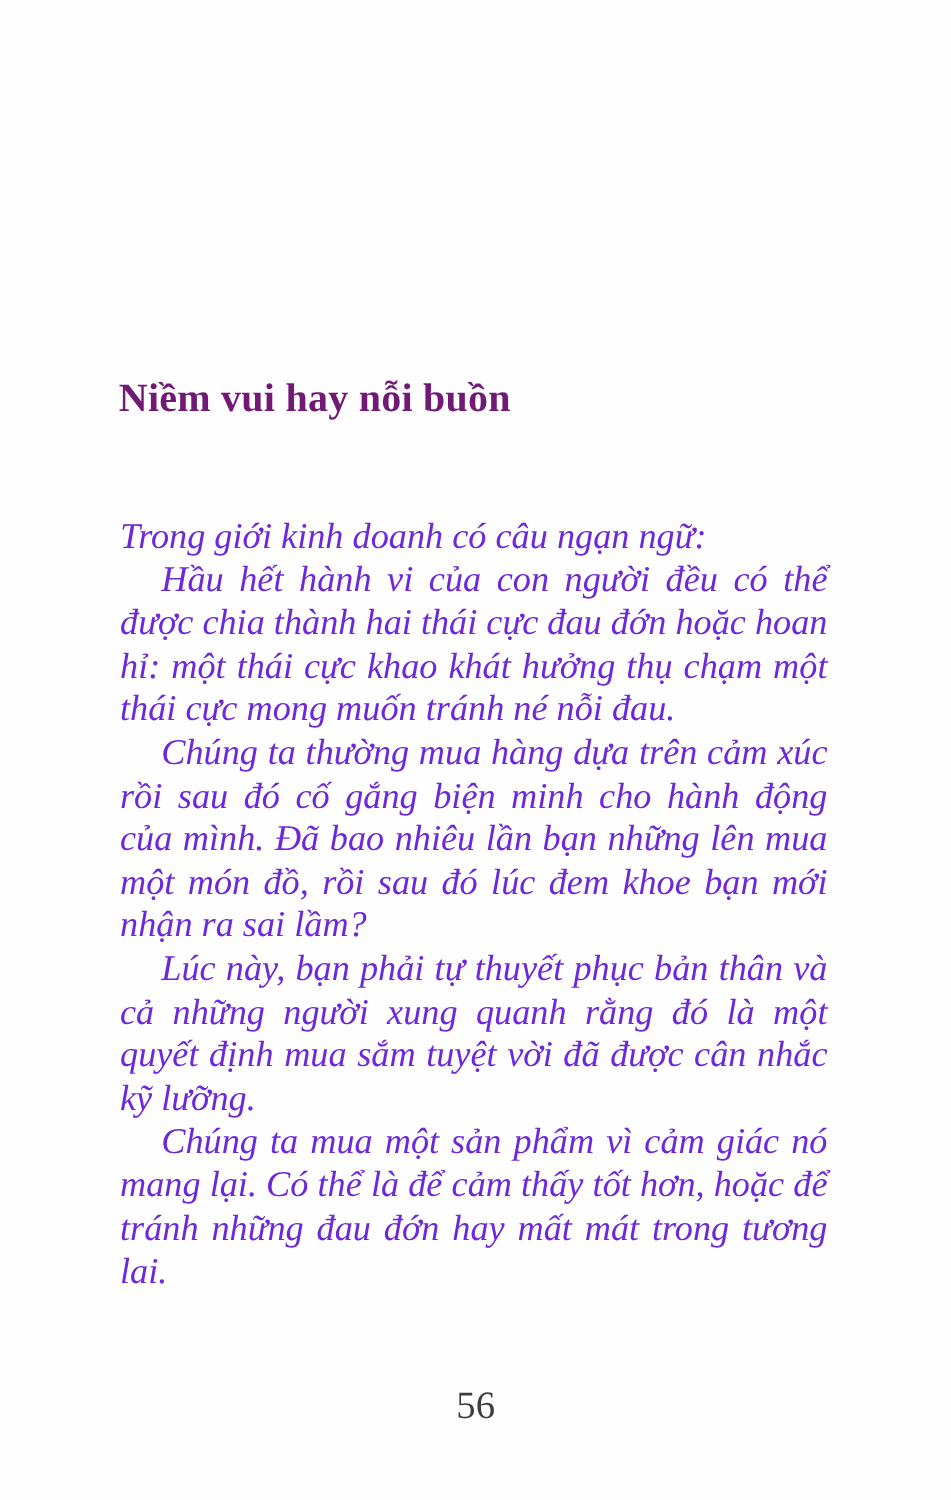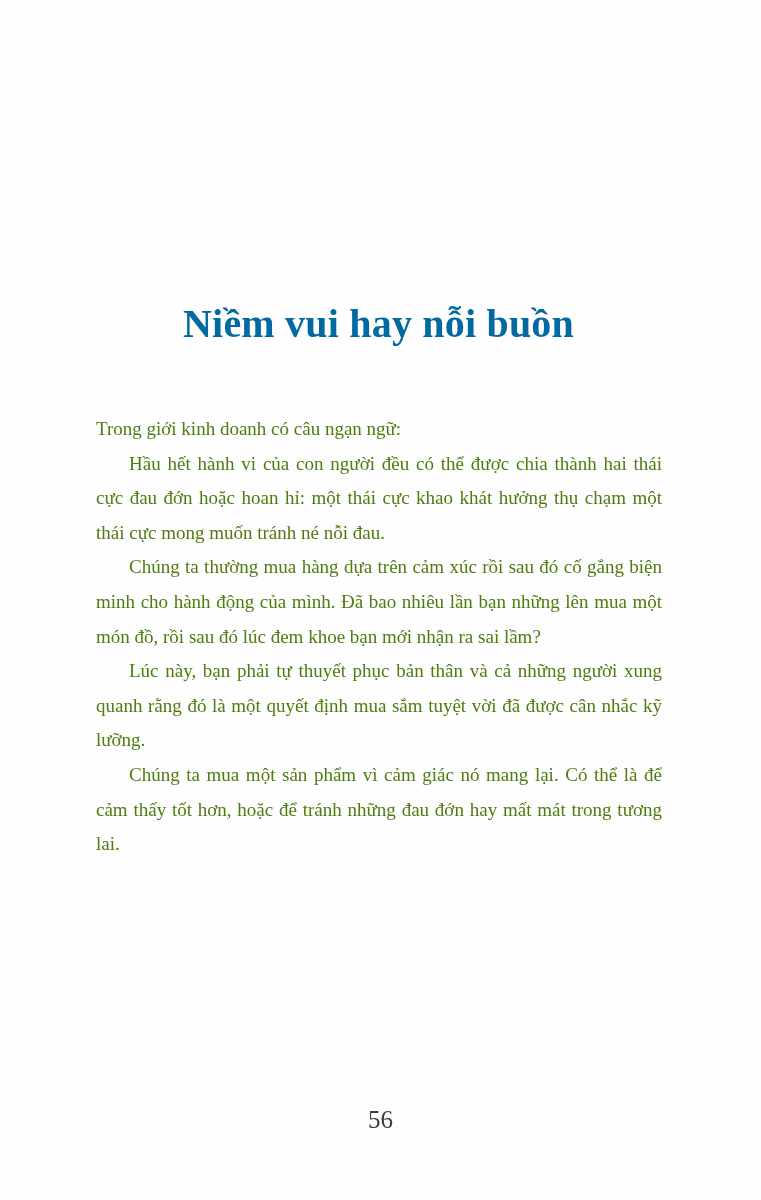--- a/index.html
+++ b/index.html
@@ -14,50 +14,51 @@
     background: #fefefe;
     font-family: "Liberation Serif", "DejaVu Serif", serif;
     overflow: hidden;
   }
   .chapter-title {
     position: absolute;
     top: 300px;
     left: 95px;
     width: 567px;
     margin: 0;
-    text-align: center;
-    font-size: 40px;
+    text-align: left;
+    font-size: 32px;
     font-weight: 700;
     letter-spacing: 0.2px;
-    color: #0369a1;
+    color: #701a75;
   }
   .body-text {
     position: absolute;
     top: 412px;
     left: 96px;
     width: 566px;
-    font-size: 19px;
+    font-size: 29px;
     line-height: 34.6px;
-    color: #4d7c0f;
+    color: #6d28d9;
     text-align: justify;
+    font-style: italic;
   }
   .body-text p {
     margin: 0;
     padding: 0;
   }
   .body-text p.indented {
     text-indent: 33px;
   }
   .page-number {
     position: absolute;
     top: 1106px;
     left: 0;
     width: 761px;
     text-align: center;
-    font-size: 25px;
+    font-size: 31px;
     color: #3d3d3d;
   }
 </style>
 </head>
 <body>
 
 <div class="page">
 
   <h1 class="chapter-title">Niềm vui hay nỗi buồn</h1>
 

